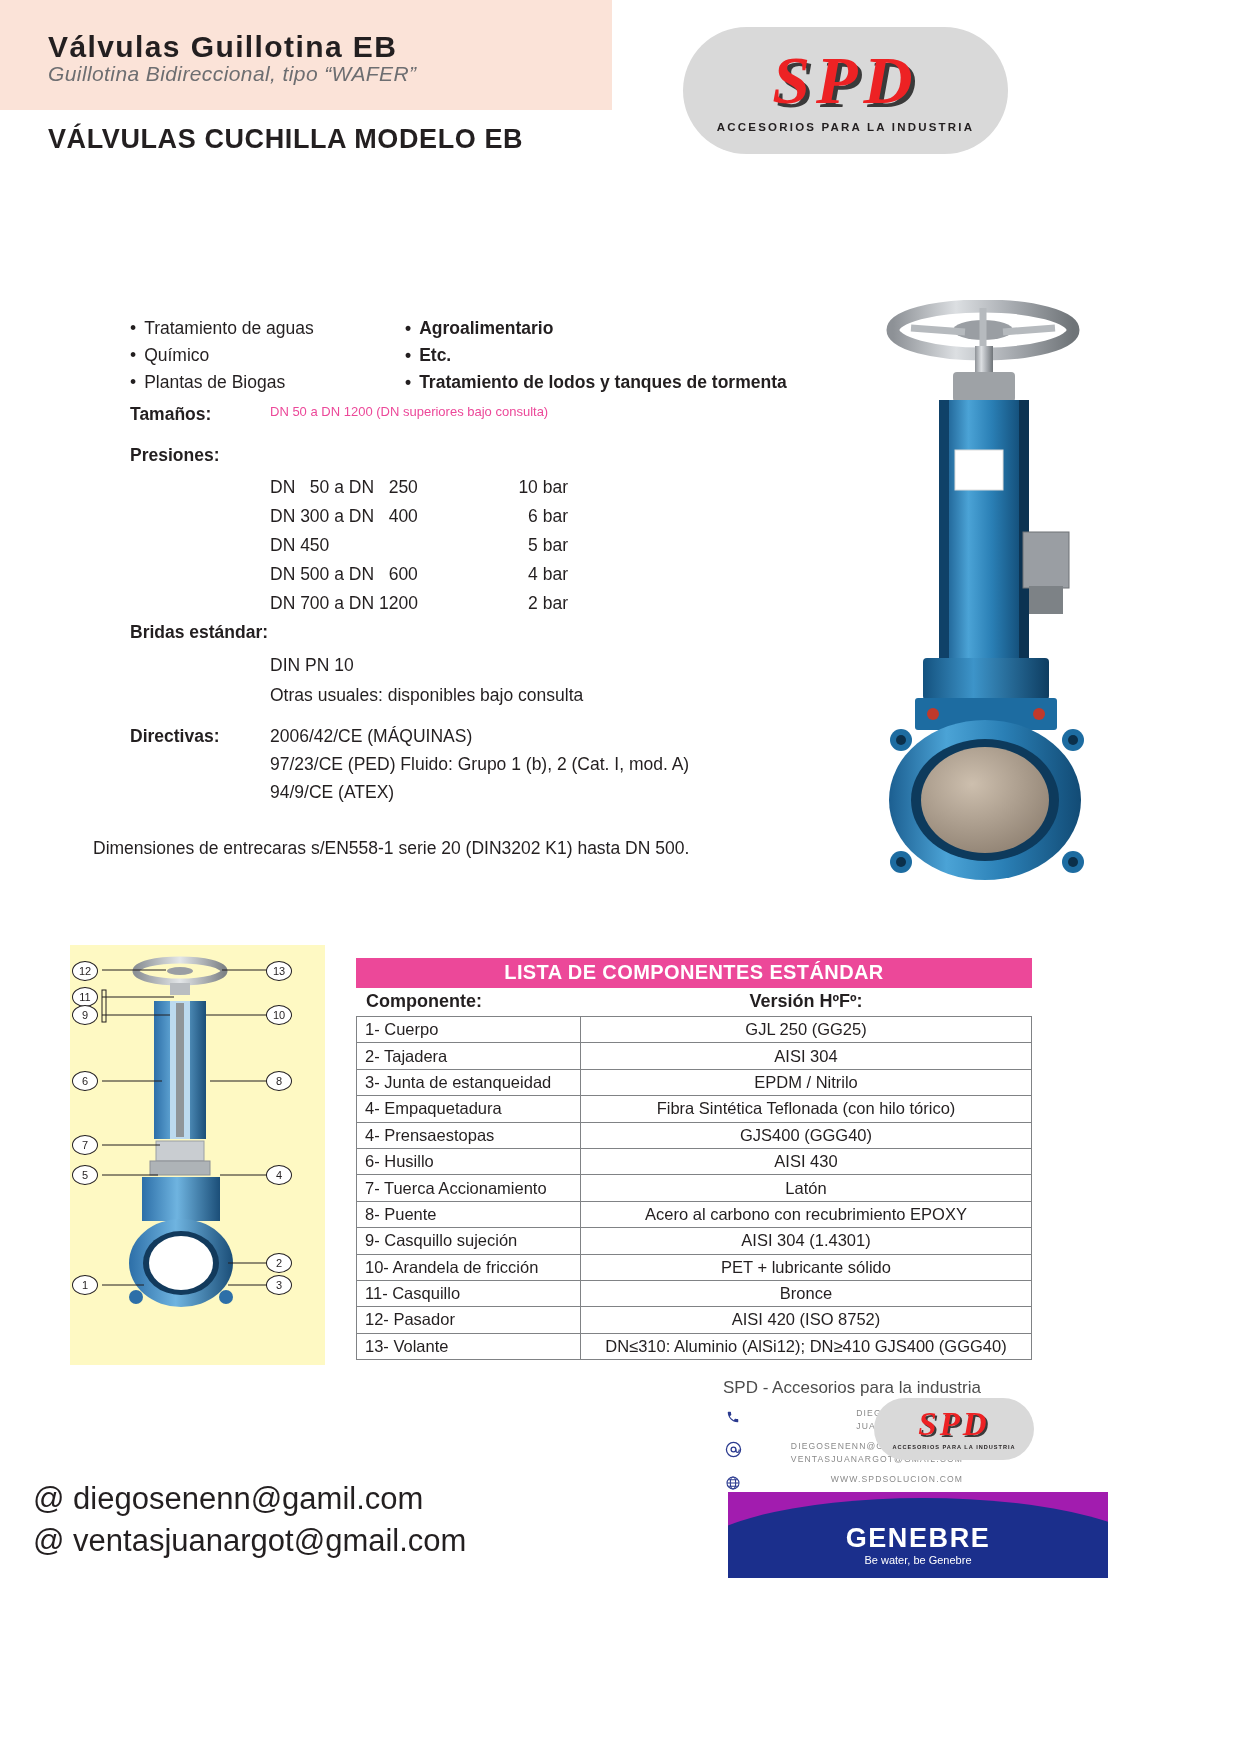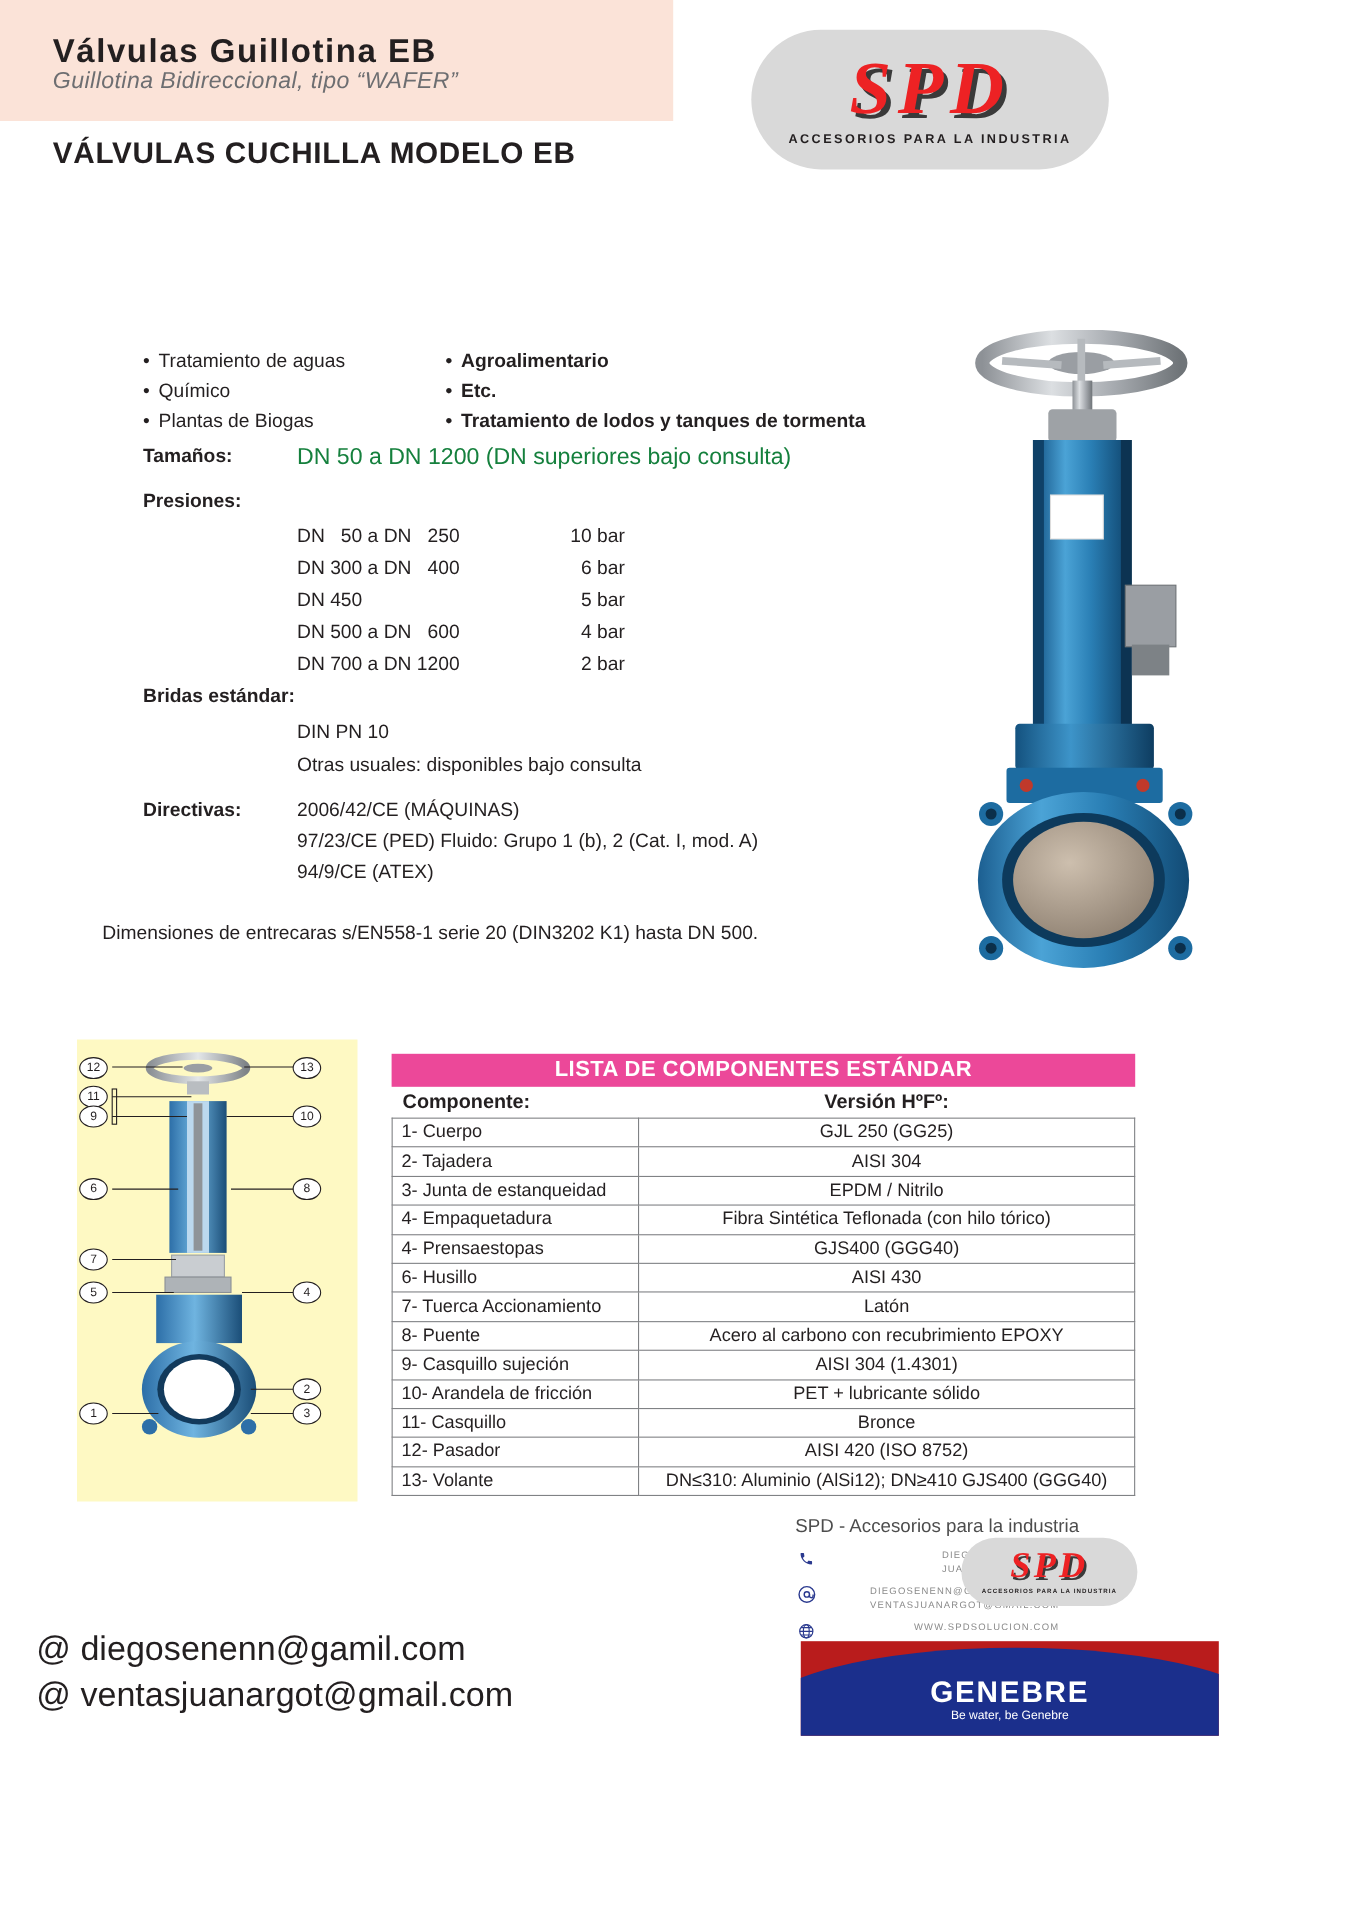--- a/index.html
+++ b/index.html
@@ -76,21 +76,21 @@
   }
   .sectors-left li::before, .sectors-right li::before {
     content: "\2022"; margin-right: 8px;
   }
 
   
   .spec-label {
     position: absolute; font-size: 17.5px; font-weight: bold; color: #231f20;
   }
   .spec-val {
-    position: absolute; font-size: 21px; color: #15803d; text-align: right;
+    position: absolute; font-size: 13px; color: #ec4899; text-align: right;
   }
   .lbl-tamanos { left: 130px; top: 404px; }
   .val-tamanos { left: 270px; top: 404px; }
   .lbl-presiones { left: 130px; top: 445px; }
 
   .pressure-table {
     position: absolute; left: 270px; top: 477px;
     border-collapse: collapse;
   }
   .pressure-table td {
@@ -196,21 +196,21 @@
   }
   .spd-logo-sm .spd-tag {
     font-size: 5.6px; font-weight: bold; color: #231f20; letter-spacing: 1px;
     margin-top: 3px;
   }
 
   
   .genebre {
     position: absolute; left: 728px; top: 1492px;
     width: 380px; height: 86px;
-    background: #b91c1c; overflow: hidden;
+    background: #a21caf; overflow: hidden;
   }
   .genebre .wave {
     position: absolute; left: -40px; top: 6px;
     width: 470px; height: 140px;
     background: #1b2f8c;
     border-radius: 50% 50% 0 0 / 62px 62px 0 0;
   }
   .genebre .gname {
     position: absolute; left: 0; top: 31px; width: 380px;
     text-align: center; color: #ffffff;

